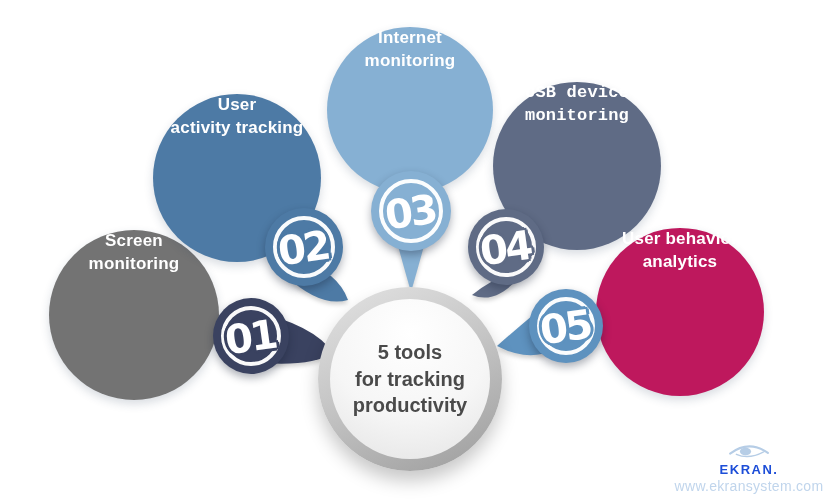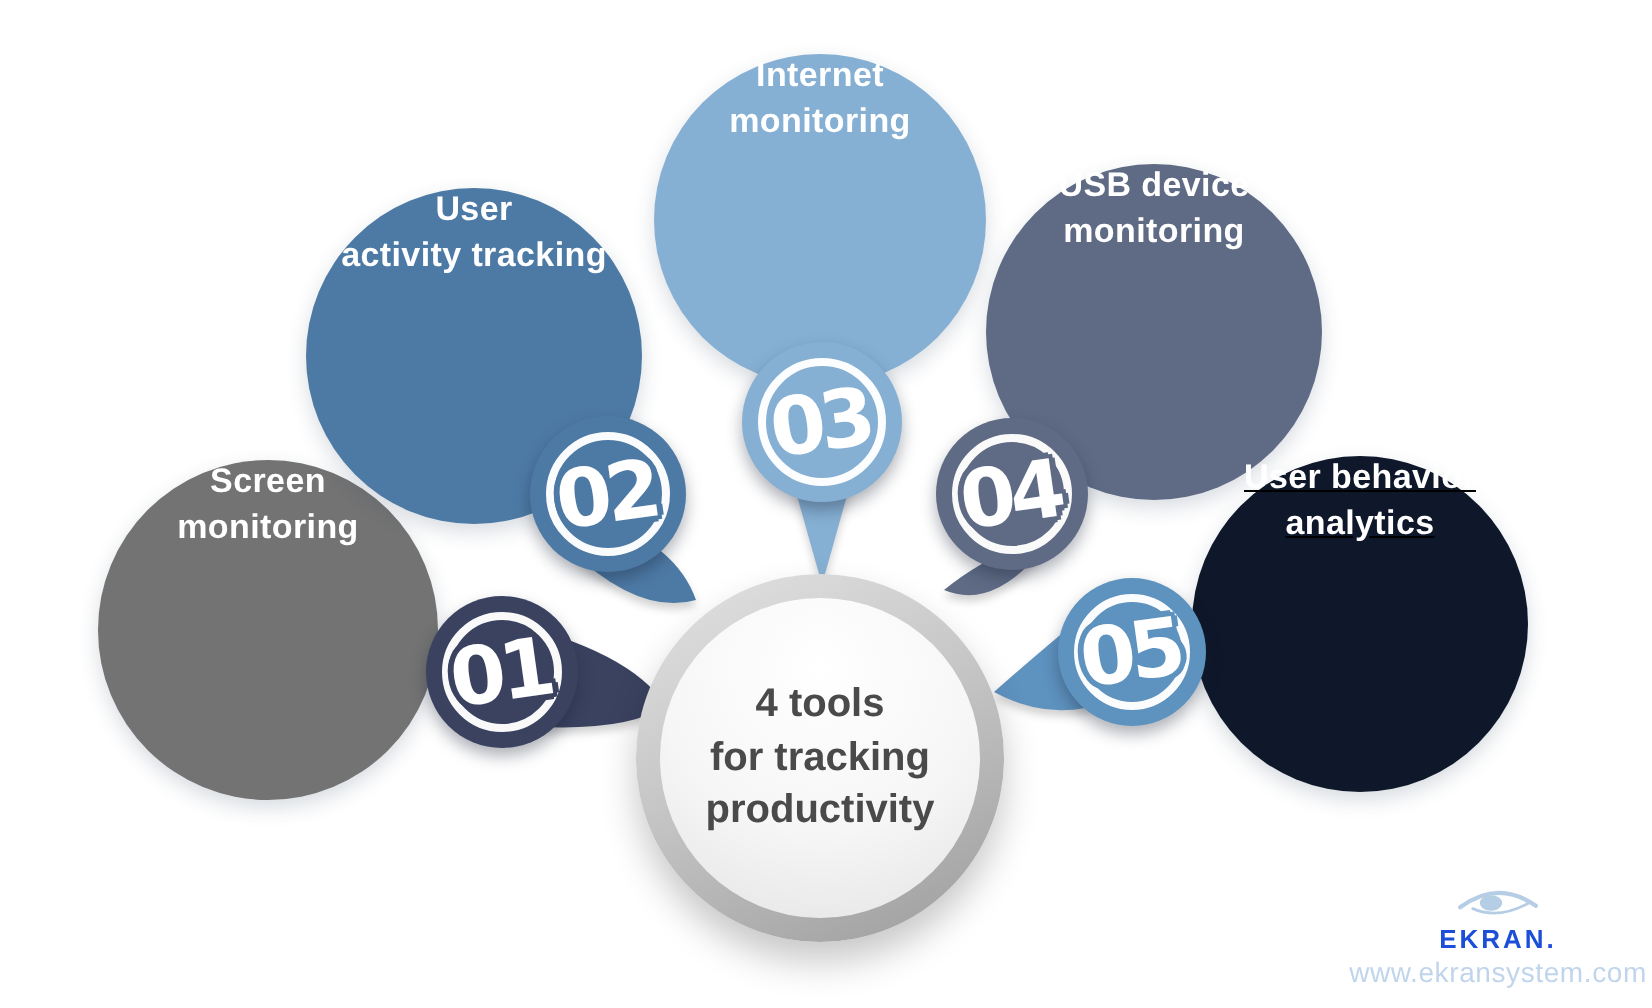--- a/index.html
+++ b/index.html
@@ -13,21 +13,21 @@
     display:flex;align-items:flex-start;justify-content:center;
     box-shadow:0 4px 10px rgba(40,60,90,0.18);
   }
   .bubble .lbl{
     color:#ffffff;font-size:17px;font-weight:600;line-height:1.35;
     text-align:center;white-space:pre-line;letter-spacing:.2px;
   }
   .c1{left:49px;  top:230px; width:170px;height:170px;}
   .c2{left:153px; top:94px;  width:168px;height:168px;}
   .c3{left:327px; top:27px;  width:166px;height:166px;}
-  .c4{left:493px; top:82px;  width:168px;height:168px;}
+  .c4{left:493px; top:82px;  width:168px;height:168px;font-family:Liberation Mono, monospace;}
   .c5{left:596px; top:228px; width:168px;height:168px;}
 
   
   .tails{position:absolute;left:0;top:0;z-index:2;
          filter:drop-shadow(0 3px 2px rgba(0,0,0,0.18));}
 
   
   .badge{
     position:absolute;border-radius:50%;z-index:3;overflow:hidden;
     display:flex;align-items:center;justify-content:center;
@@ -96,21 +96,21 @@
 activity tracking</span>
   </div>
   <div class="bubble c3" style="background: rgb(134, 176, 211);">
     <span class="lbl">Internet
 monitoring</span>
   </div>
   <div class="bubble c4" style="background: rgb(95, 107, 133);">
     <span class="lbl">USB device
 monitoring</span>
   </div>
-  <div class="bubble c5" style="background: #0f172a; text-decoration: underline;">
+  <div class="bubble c5" style="background: #be185d;">
     <span class="lbl">User behavior
 analytics</span>
   </div>
 
   <div class="badge b1" style="background: rgb(58, 66, 96);">
     <span class="ring"></span>
     <span class="num" style="text-shadow: rgb(58, 66, 96) 3px 0px 0px, rgb(58, 66, 96) -3px 0px 0px, rgb(58, 66, 96) 0px 3px 0px, rgb(58, 66, 96) 0px -3px 0px, rgb(58, 66, 96) 2px 2px 0px, rgb(58, 66, 96) -2px -2px 0px, rgb(58, 66, 96) 2px -2px 0px, rgb(58, 66, 96) -2px 2px 0px;">01</span>
   </div>
   <div class="badge b2" style="background: rgb(77, 122, 165);">
     <span class="ring"></span>
@@ -124,21 +124,21 @@
     <span class="ring"></span>
     <span class="num" style="text-shadow: rgb(95, 107, 133) 3px 0px 0px, rgb(95, 107, 133) -3px 0px 0px, rgb(95, 107, 133) 0px 3px 0px, rgb(95, 107, 133) 0px -3px 0px, rgb(95, 107, 133) 2px 2px 0px, rgb(95, 107, 133) -2px -2px 0px, rgb(95, 107, 133) 2px -2px 0px, rgb(95, 107, 133) -2px 2px 0px;">04</span>
   </div>
   <div class="badge b5" style="background: rgb(94, 146, 191);">
     <span class="ring"></span>
     <span class="num" style="text-shadow: rgb(94, 146, 191) 3px 0px 0px, rgb(94, 146, 191) -3px 0px 0px, rgb(94, 146, 191) 0px 3px 0px, rgb(94, 146, 191) 0px -3px 0px, rgb(94, 146, 191) 2px 2px 0px, rgb(94, 146, 191) -2px -2px 0px, rgb(94, 146, 191) 2px -2px 0px, rgb(94, 146, 191) -2px 2px 0px;">05</span>
   </div>
 
   <div class="hub">
     <span class="inner"></span>
-    <span class="title" style="color: rgb(74, 74, 74);">4 tools
+    <span class="title" style="color: rgb(74, 74, 74);">5 tools
 for tracking
 productivity</span>
   </div>
 
   <div class="logo">
     <svg width="42" height="19" viewBox="0 0 60 26">
       <path class="eye-stroke" d="M3,16 Q30,-4 57,15" fill="none" stroke-width="3" stroke-linecap="round" stroke="#b6cde6"></path>
       <ellipse class="eye-fill" cx="25" cy="13" rx="8" ry="5.5" fill="#b6cde6"></ellipse>
       <path class="eye-stroke" d="M12,17 Q30,25 52,13" fill="none" stroke-width="2" stroke-linecap="round" stroke="#b6cde6"></path>
     </svg>

